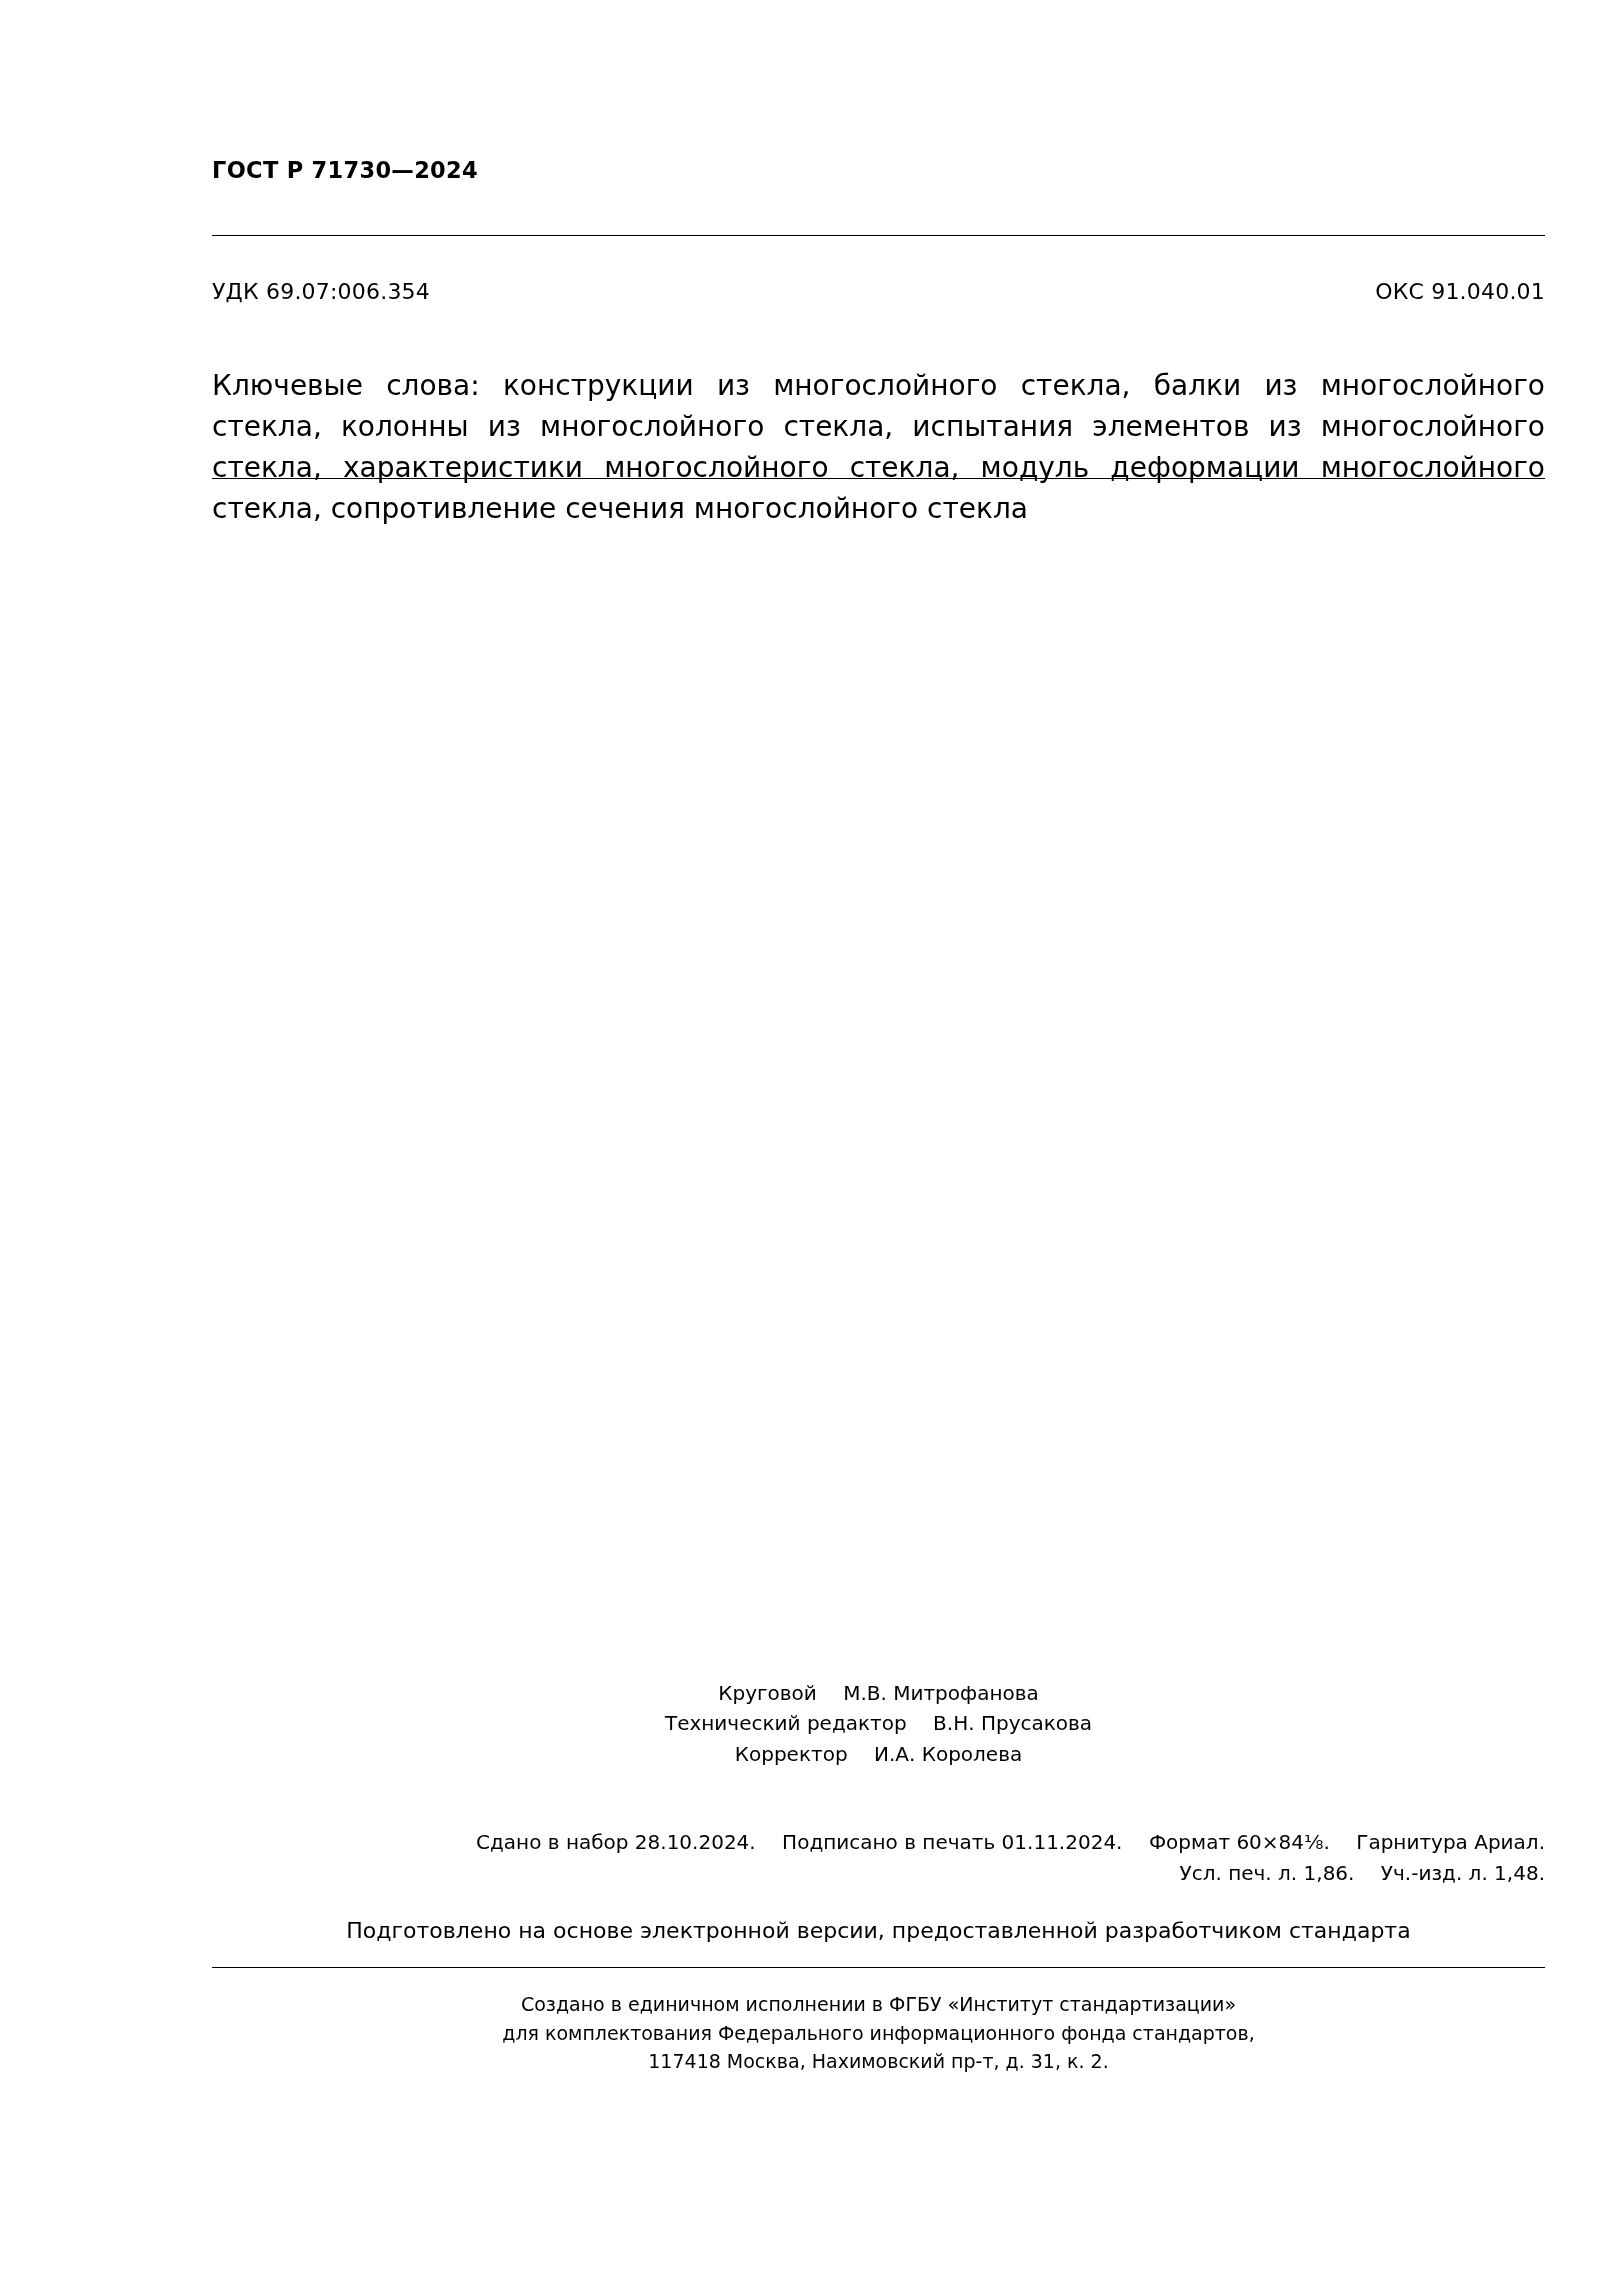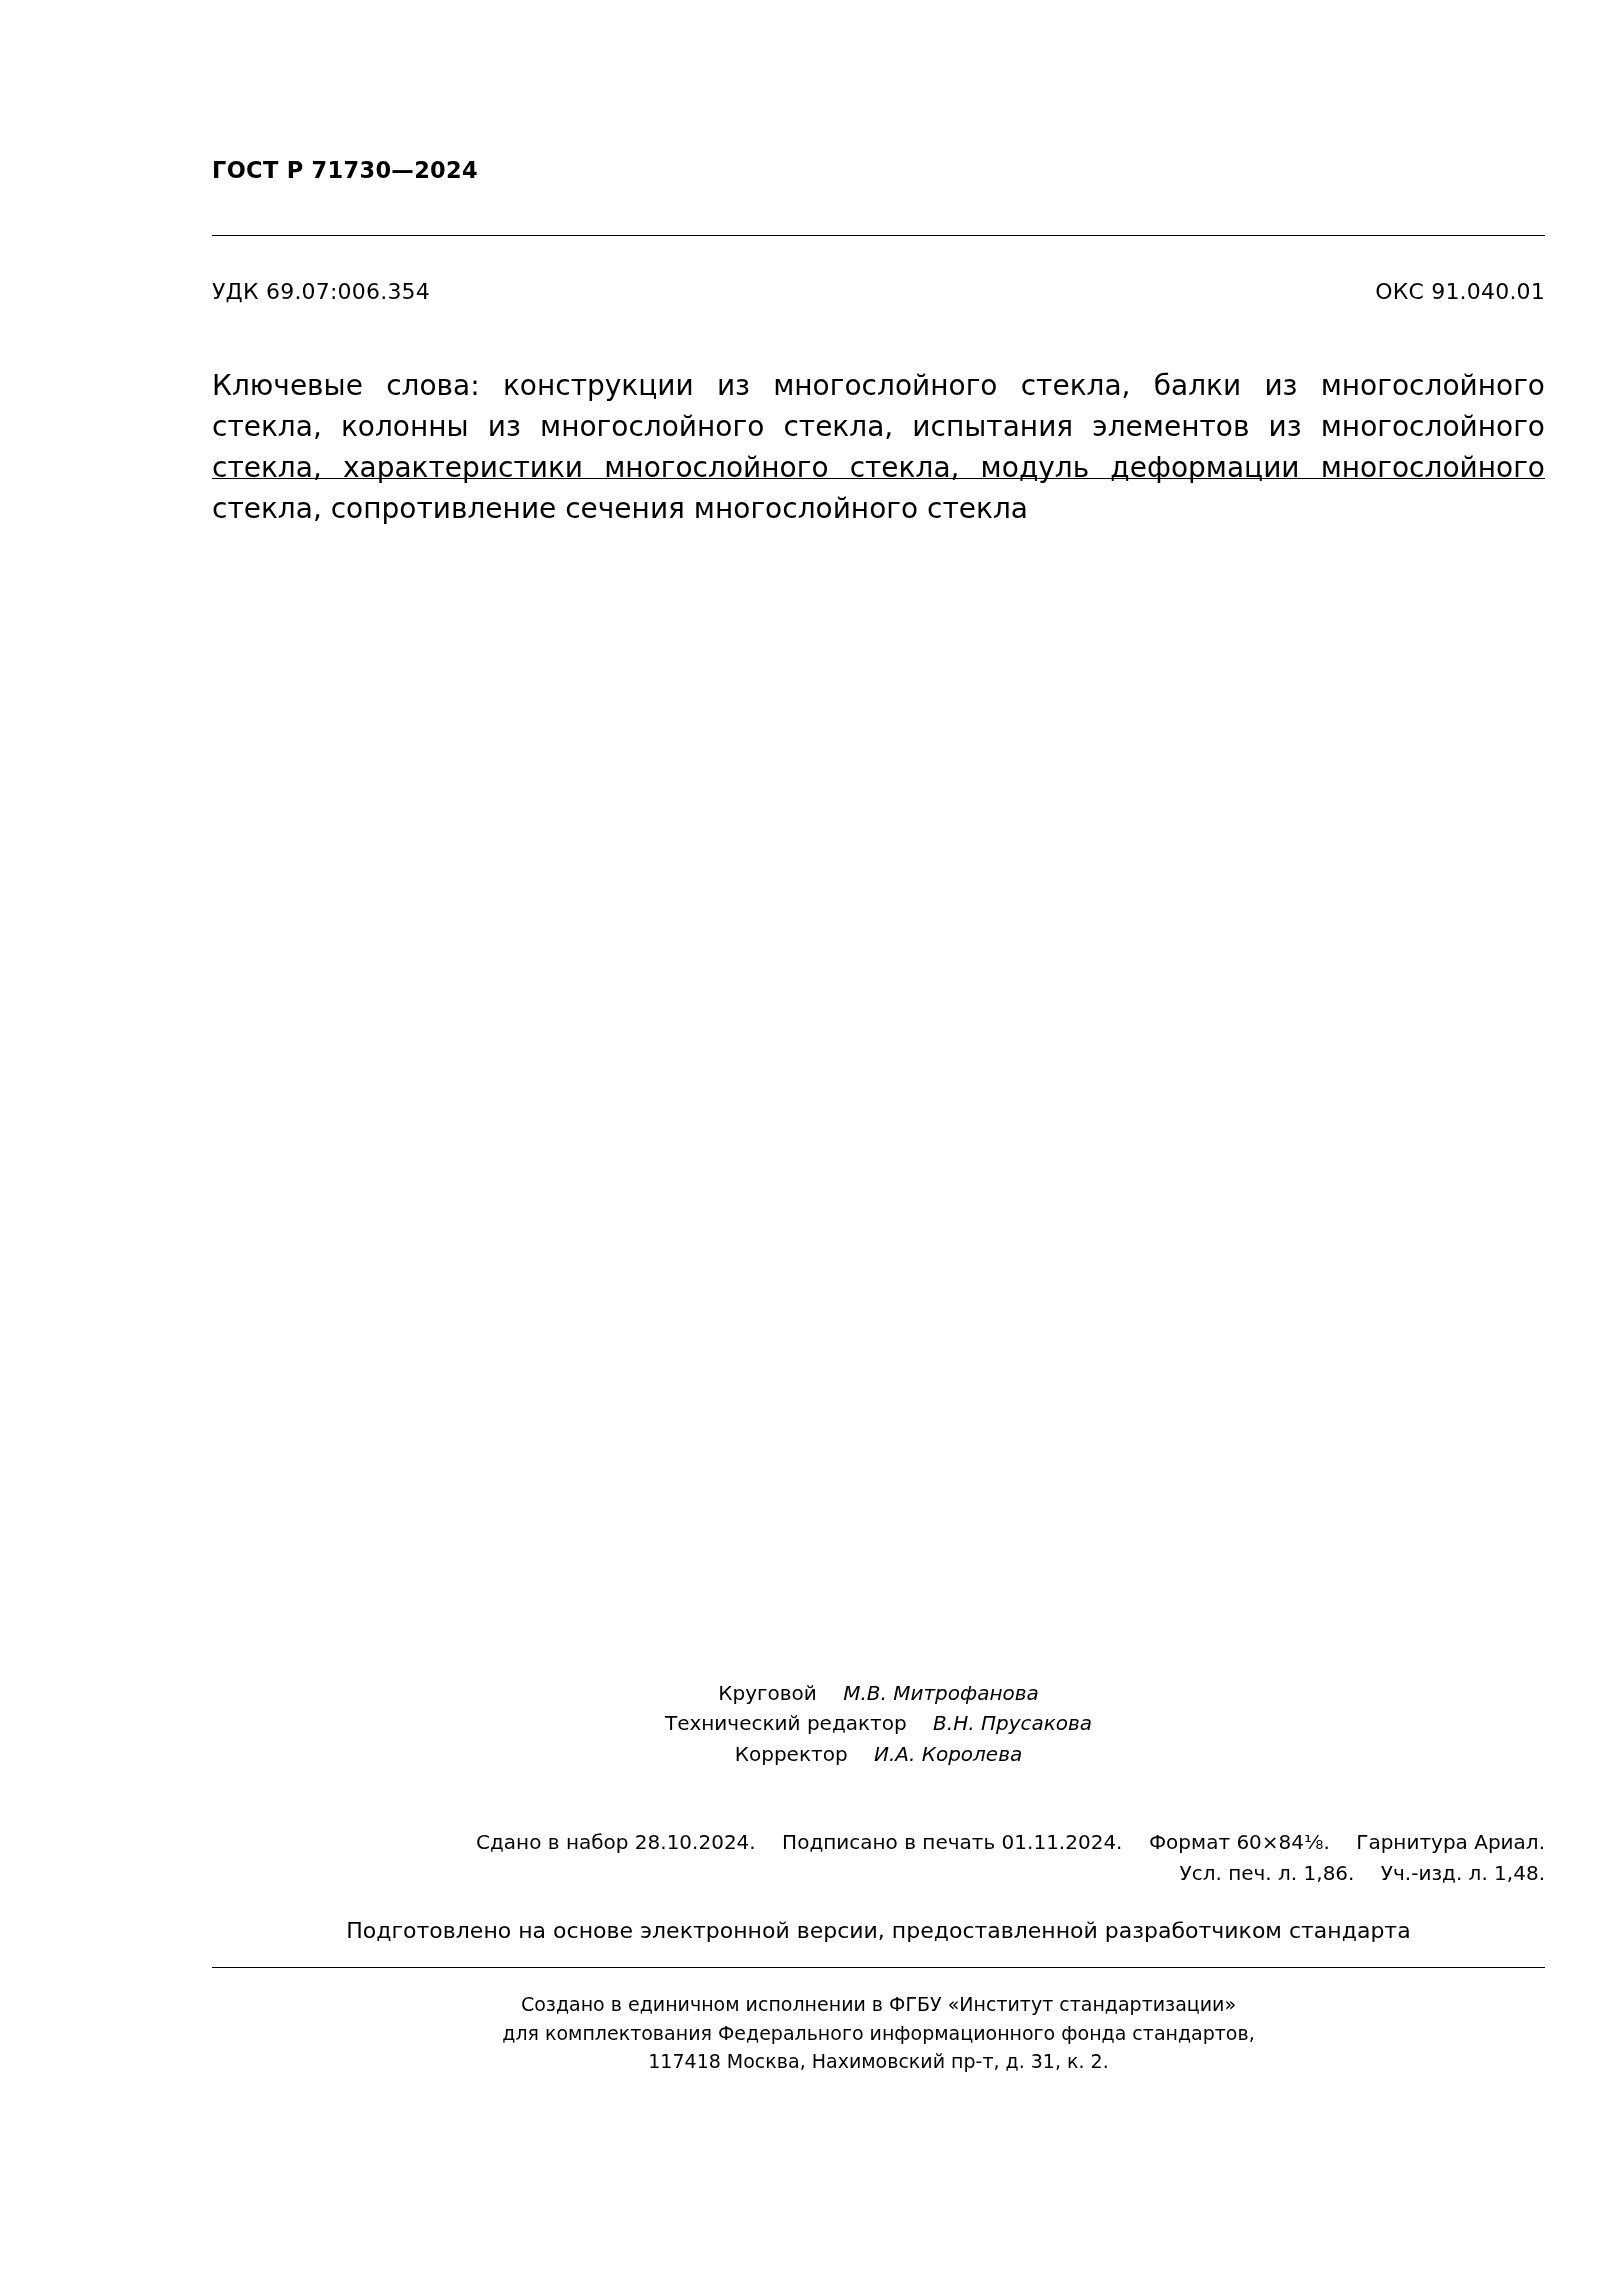--- a/index.html
+++ b/index.html
@@ -72,21 +72,21 @@
   .credits {
     position: absolute;
     top: 1666px;
     left: 0;
     width: 1333px;
     text-align: center;
     font-size: 20px;
     line-height: 1.52;
   }
   .credits .role { font-style: normal; }
-  .credits .person { font-style: italic; }
+  .credits .person { }
 
   .print-info {
     position: absolute;
     top: 1815px;
     left: 0;
     width: 1333px;
     text-align: right;
     font-size: 20px;
     line-height: 1.55;
   }

